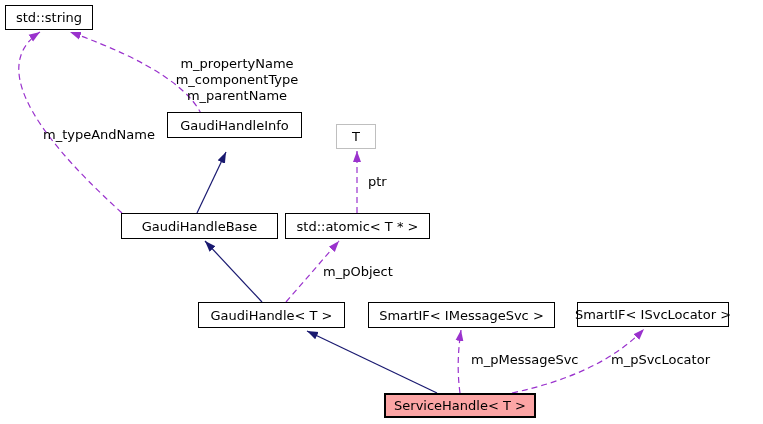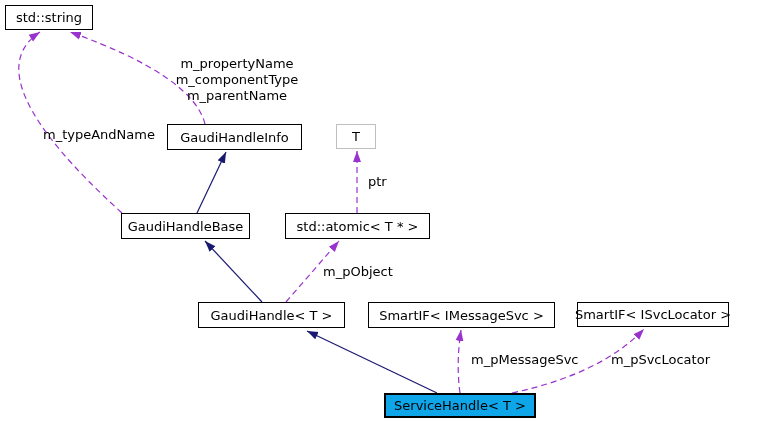--- a/index.html
+++ b/index.html
@@ -28,21 +28,21 @@
     font-size: 13px;
     color: #000000;
     white-space: nowrap;
     cursor: pointer;
   }
   .node.param {
     border-color: #bfbfbf;
     cursor: default;
   }
   .node.current {
-    background: #0ea5e9;
+    background: #fca5a5;
     border-width: 2px;
     cursor: default;
   }
   .edge-label {
     position: absolute;
     font-size: 13px;
     line-height: 16px;
     color: #000000;
     white-space: pre-line;
   }
@@ -70,25 +70,25 @@
     <path d="M205,124 Q193,76 70,32" fill="none" stroke-width="1.2" stroke-dasharray="6,4" marker-end="url(#ah-usage)" stroke="#9a32cd"></path>
     <path d="M122,213 Q-28,77 40,32" fill="none" stroke-width="1.2" stroke-dasharray="6,4" marker-end="url(#ah-usage)" stroke="#9a32cd"></path>
     <path d="M357,213 L357,151" fill="none" stroke-width="1.2" stroke-dasharray="6,4" marker-end="url(#ah-usage)" stroke="#9a32cd"></path>
     <path d="M286,302 L339,241" fill="none" stroke-width="1.2" stroke-dasharray="6,4" marker-end="url(#ah-usage)" stroke="#9a32cd"></path>
     <path d="M460,393 C457,371 458,351 461,330" fill="none" stroke-width="1.2" stroke-dasharray="6,4" marker-end="url(#ah-usage)" stroke="#9a32cd"></path>
     <path d="M512,393 Q601,374 644,329" fill="none" stroke-width="1.2" stroke-dasharray="6,4" marker-end="url(#ah-usage)" stroke="#9a32cd"></path>
   </svg>
 
   <div class="node" style="left:5px; top:5px; width:88px; height:25px;">std::string</div>
 
-  <div class="node" style="left:167px; top:124px; width:135px; height:26px;">GaudiHandleInfo</div>
+  <div class="node" style="left:167px; top:112px; width:135px; height:26px;">GaudiHandleInfo</div>
 
   <div class="node param" style="left:336px; top:124px; width:40px; height:25px;">T</div>
 
-  <div class="node" style="left:121px; top:213px; width:129px; height:26px;">GaudiHandleBase</div>
+  <div class="node" style="left:121px; top:213px; width:157px; height:26px;">GaudiHandleBase</div>
 
   <div class="node" style="left:285px; top:213px; width:145px; height:26px;">std::atomic&lt; T * &gt;</div>
 
   <div class="node" style="left:198px; top:302px; width:147px; height:26px;">GaudiHandle&lt; T &gt;</div>
 
   <div class="node" style="left:368px; top:302px; width:187px; height:26px;">SmartIF&lt; IMessageSvc &gt;</div>
 
   <div class="node" style="left:577px; top:302px; width:152px; height:25px;">SmartIF&lt; ISvcLocator &gt;</div>
 
   <div class="node current" style="left:384px; top:393px; width:152px; height:25px;">ServiceHandle&lt; T &gt;</div>

